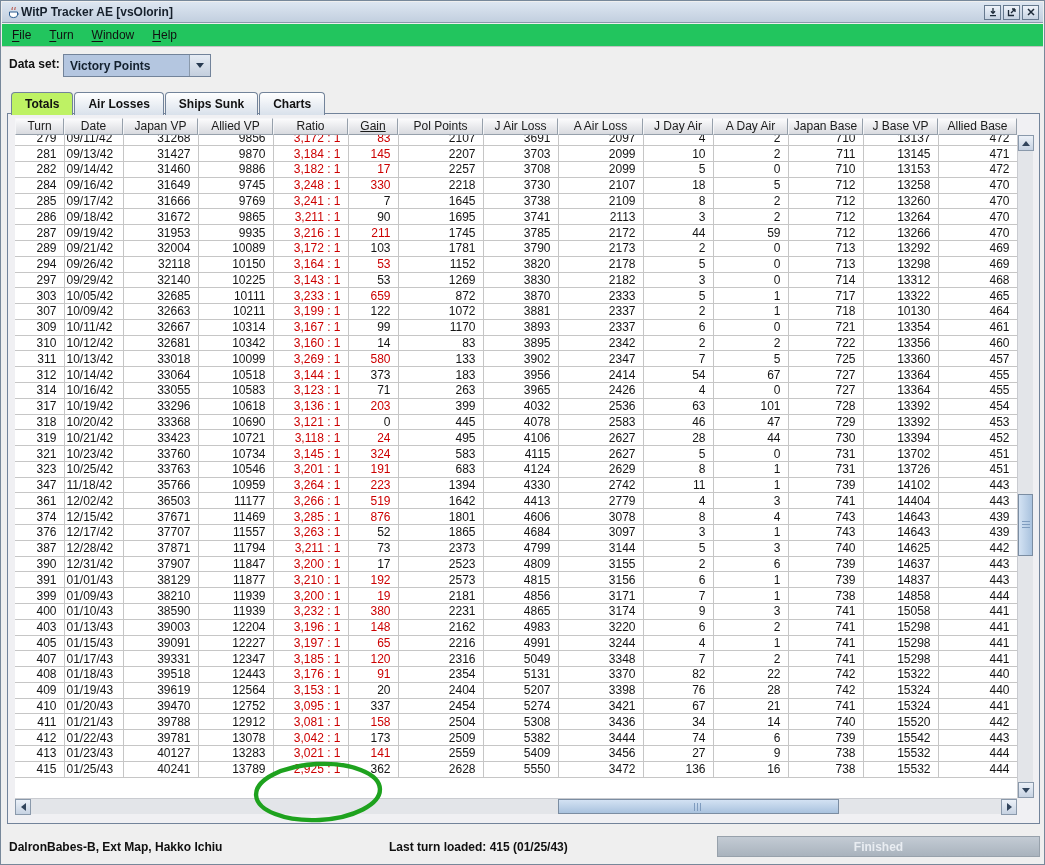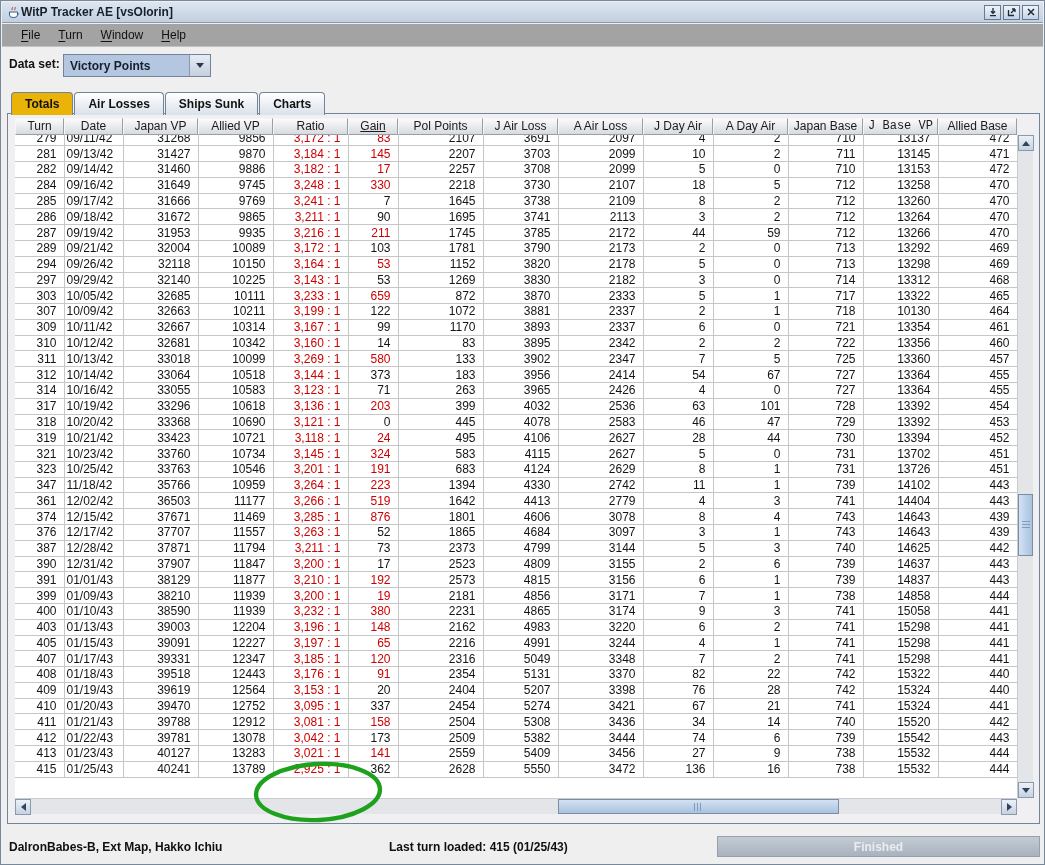--- a/index.html
+++ b/index.html
@@ -23,22 +23,22 @@
   .title-text{ font-size:12px; font-weight:bold; color:#16202c; flex:1; }
   .winbtns{ display:flex; gap:2px; }
   .wbtn{
     width:17px; height:15px; border:1px solid #66798e;
     background:linear-gradient(#eef3fa,#c7d3e2);
     display:grid; place-items:center; cursor:pointer;
   }
   
   .menubar{
     position:absolute; left:1px; top:23px; right:1px; height:23px;
-    background:#a3a3a3; border-bottom:1px solid #c3c3c3;
-    display:flex; align-items:center; padding-left:10px;
+    background:#22c55e; border-bottom:1px solid #c3c3c3;
+    display:flex; align-items:center; padding-left:1px;
   }
   .menu-item{ font-size:12px; color:#111; padding:3px 9px; cursor:default; }
   .menu-item u{ text-underline-offset:2px; }
   
   .dataset-row{ position:absolute; left:0; top:51px; height:28px; width:100%; }
   .ds-label{ position:absolute; left:8px; top:5px; font-size:12px; font-weight:bold; color:#111; }
   .combo{
     position:absolute; left:62px; top:2px; width:148px; height:23px;
     border:1px solid #72839a; display:flex; background:#bef264;
   }
@@ -57,21 +57,21 @@
   .tabs{ position:absolute; left:10px; top:90px; height:23px; display:flex; z-index:3; }
   .tab{
     font-size:12px; font-weight:bold; color:#111;
     padding:4px 13px 3px 13px; margin-right:1px;
     border:1px solid #72839a; border-bottom:none;
     border-radius:4px 4px 0 0;
     background:linear-gradient(#ffffff,#d9e1eb);
     cursor:pointer; position:relative; top:1px;
   }
   .tab.selected{
-    background:#eab308; top:1px; padding-bottom:5px; z-index:4;
+    background:#bef264; top:1px; padding-bottom:5px; z-index:4;
   }
   
   .tabpanel{
     position:absolute; left:6px; top:112px; width:1033px; height:711px;
     border:1px solid #72839a; background:#f0f0f3; z-index:2;
   }
   
   .thead{ position:absolute; left:14px; top:117px; width:1002px; height:17px; display:flex; z-index:3; }
   .th{
     height:17px; font-size:12px; color:#1b1b1b; text-align:center;
@@ -205,21 +205,21 @@
       <div class="th" style="width: 75px;">Japan VP</div>
       <div class="th" style="width: 75px;">Allied VP</div>
       <div class="th" style="width: 75px;">Ratio</div>
       <div class="th" style="width: 50px; text-decoration: underline;">Gain</div>
       <div class="th" style="width: 85px;">Pol Points</div>
       <div class="th" style="width: 75px;">J Air Loss</div>
       <div class="th" style="width: 85px;">A Air Loss</div>
       <div class="th" style="width: 70px;">J Day Air</div>
       <div class="th" style="width: 75px;">A Day Air</div>
       <div class="th" style="width: 75px;">Japan Base</div>
-      <div class="th" style="width: 75px; font-family: Liberation Mono, monospace;">J Base VP</div>
+      <div class="th" style="width: 75px;">J Base VP</div>
       <div class="th" style="width: 79px;">Allied Base</div>
     </div>
 
   <div class="tclip">
     <table class="grid" id="grid">
         <colgroup>
           <col style="width: 49px;">
           <col style="width: 59px;">
           <col style="width: 75px;">
           <col style="width: 75px;">

